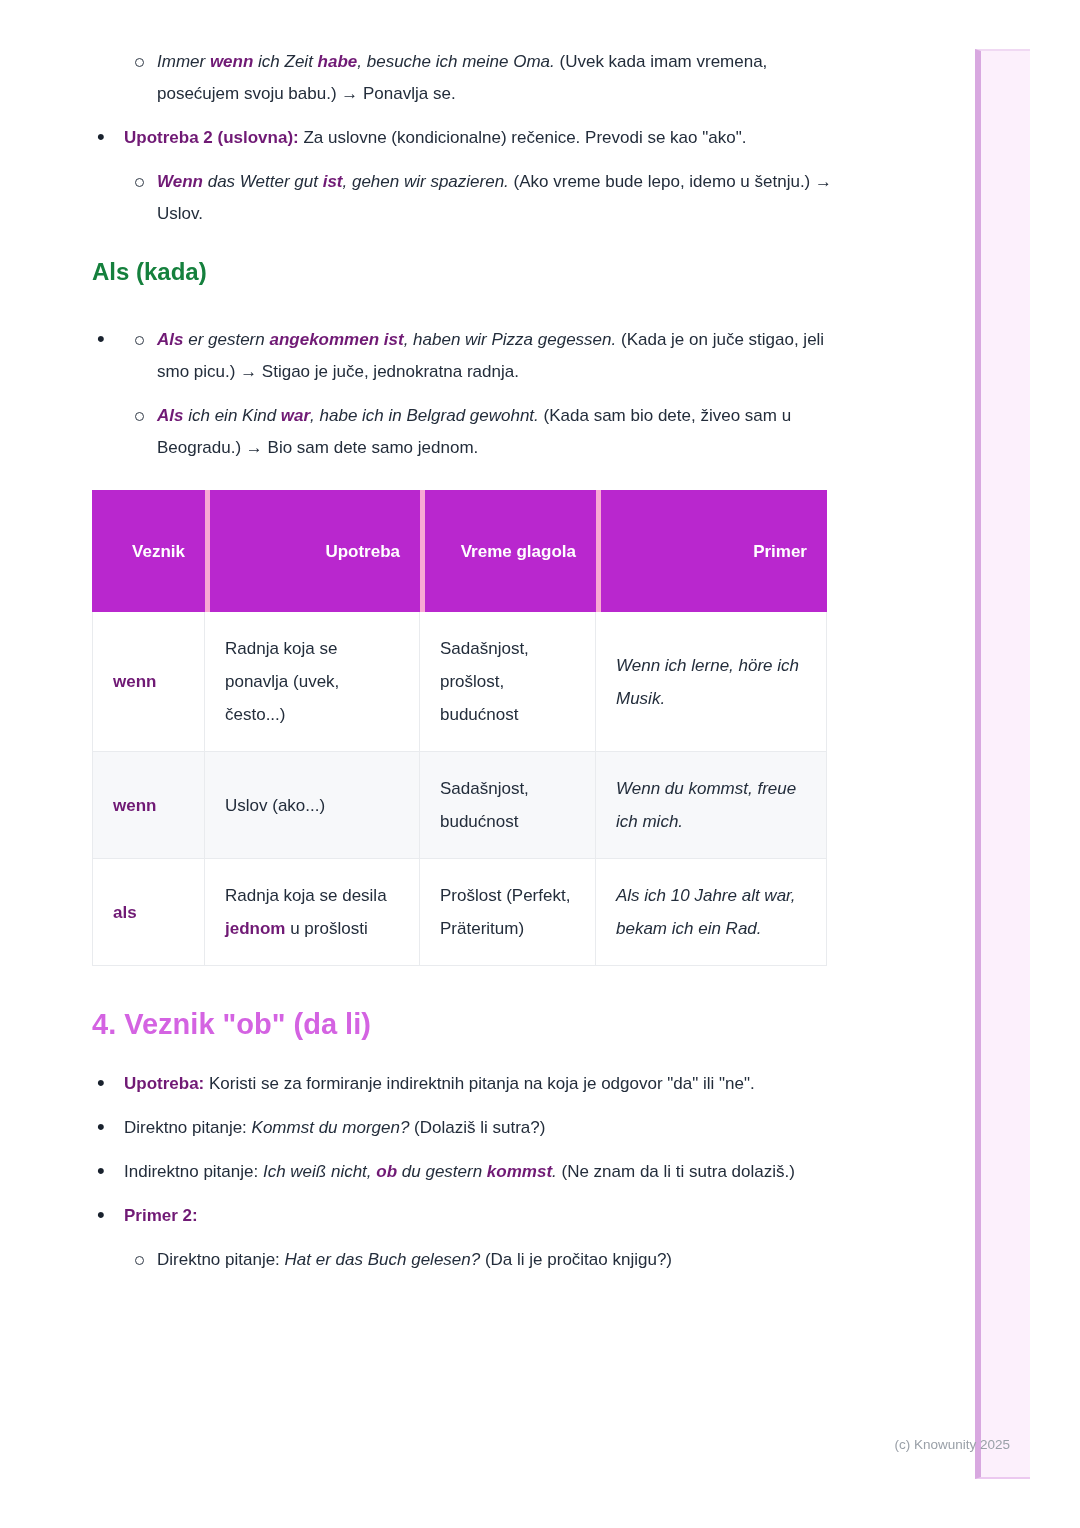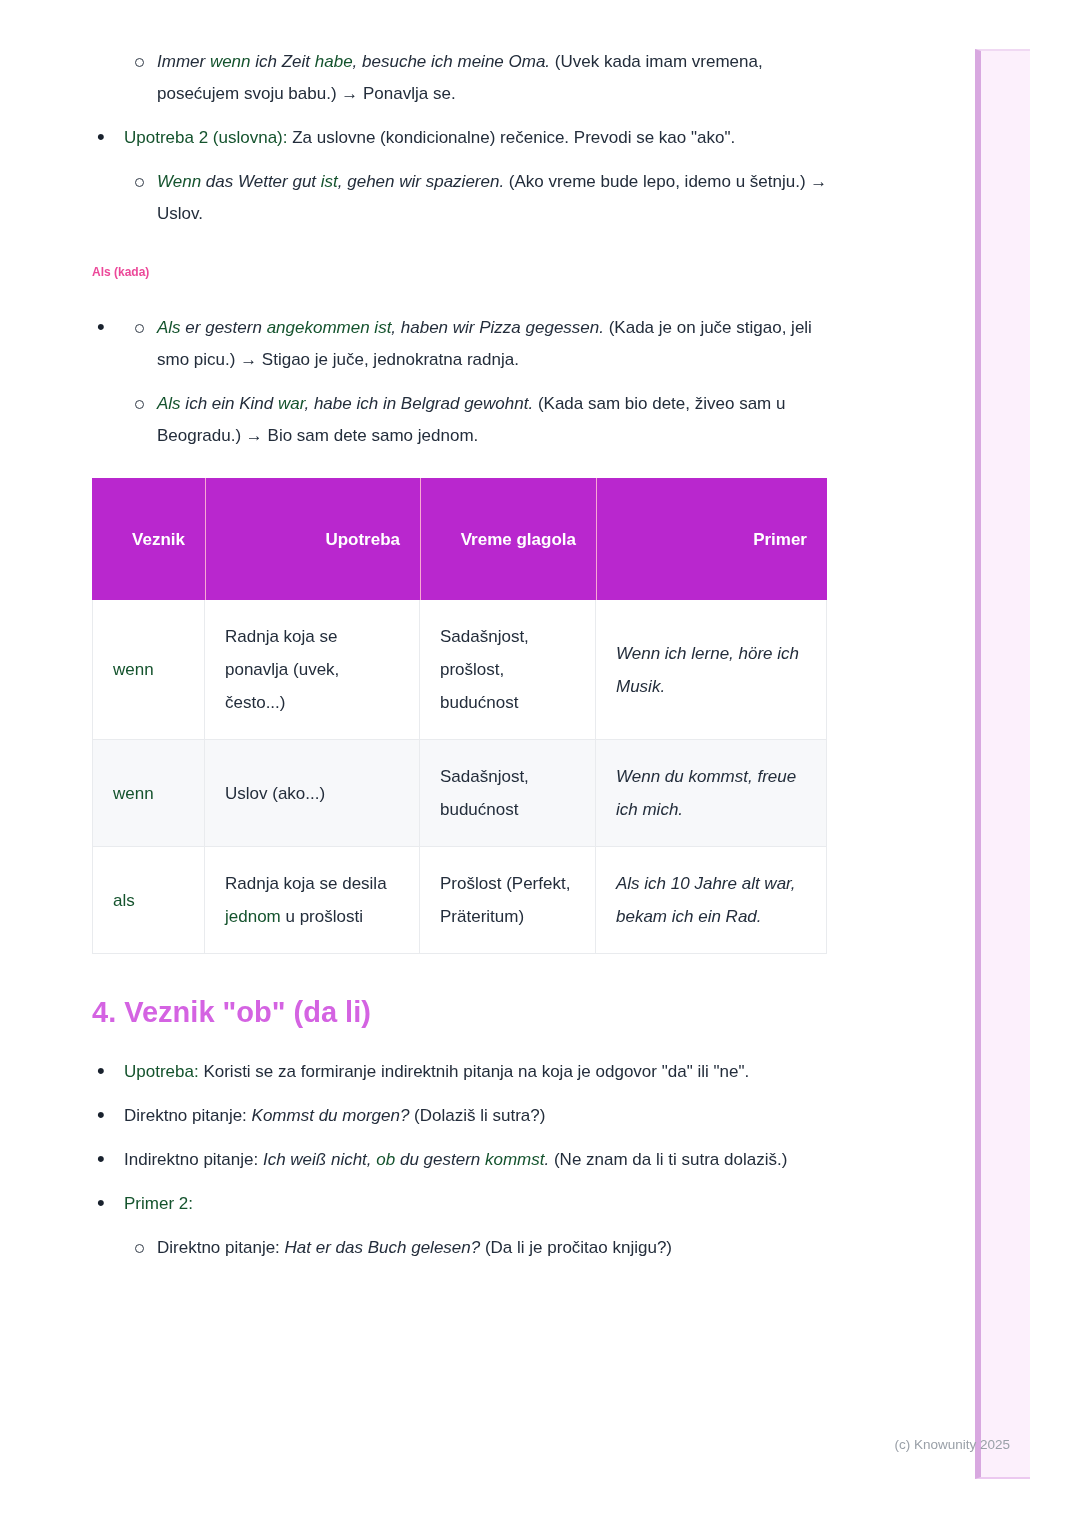--- a/index.html
+++ b/index.html
@@ -26,44 +26,44 @@
   .m1::before { content: "•"; }
   .m1 {
     position: absolute; left: 5px; top: -1px;
     font-size: 22px; color: #19222e;
   }
   .m2 {
     position: absolute; left: 10px; top: 12px;
     width: 7px; height: 7px;
     border: 1.7px solid #323b48; border-radius: 50%;
   }
-  .b { font-weight: 400; color: #14532d; text-align: center; }
+  .b { font-weight: 700; color: #701a75; text-align: center; }
   .it { font-style: italic; }
   .h-sub {
-    font-size: 12px; font-weight: 700; color: #ec4899;
-    margin: 26px 0 24px 0;
+    font-size: 24px; font-weight: 700; color: #15803d;
+    margin: 26px 0 36px 0;
   }
   .h-main {
     font-size: 29px; font-weight: 700;
     color: var(--heading-accent, #d463e2);
     margin: 42px 0 28px 0;
   }
   .tbl-wrap { margin: 26px 0 0 0; }
   table.conj {
     border-collapse: separate; border-spacing: 0;
     width: 735px; font-size: 17px; table-layout: fixed;
   }
   table.conj th {
     background: var(--table-header-bg, #b927ce);
     color: #ffffff; font-weight: 700; text-align: right;
     padding: 18px 20px; line-height: 29px;
     height: 122px; box-sizing: border-box;
     vertical-align: middle;
   }
-  table.conj th + th { border-left: 1px solid #f9a8d4; }
+  table.conj th + th { border-left: 5px solid #f9a8d4; }
   table.conj td {
     padding: 20px 20px; line-height: 33px;
     vertical-align: middle;
     border-bottom: 1px solid var(--table-border, #e9ebee);
     border-right: 1px solid var(--table-border, #e9ebee);
     box-sizing: border-box;
     background: #ffffff;
   }
   table.conj td:first-child { border-left: 1px solid var(--table-border, #e9ebee); }
   table.conj tr.alt td { background: var(--row-alt-bg, #f7f8fa); }

